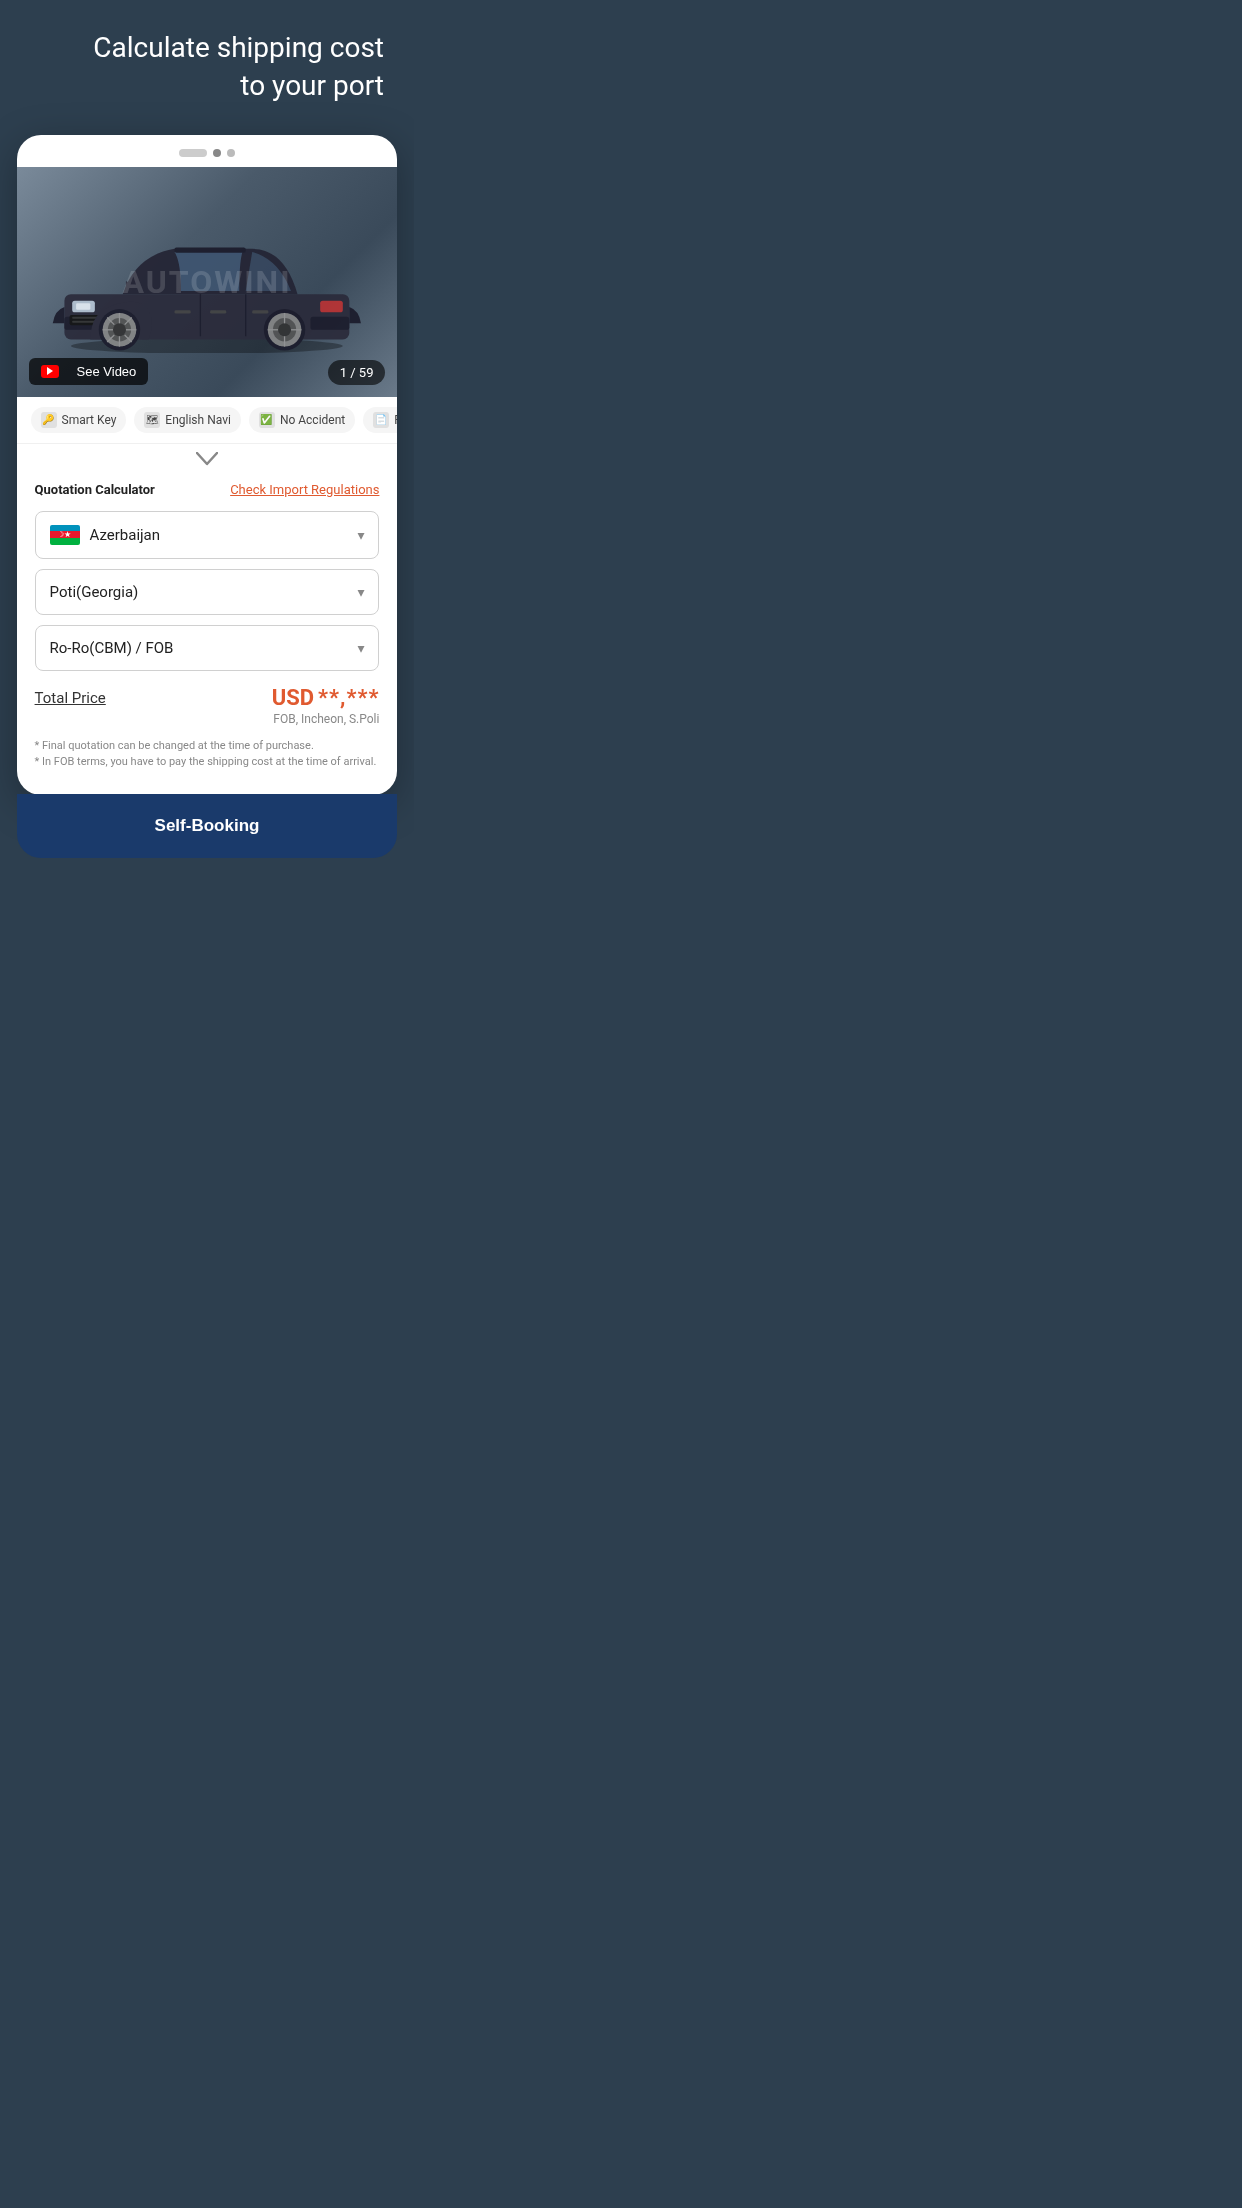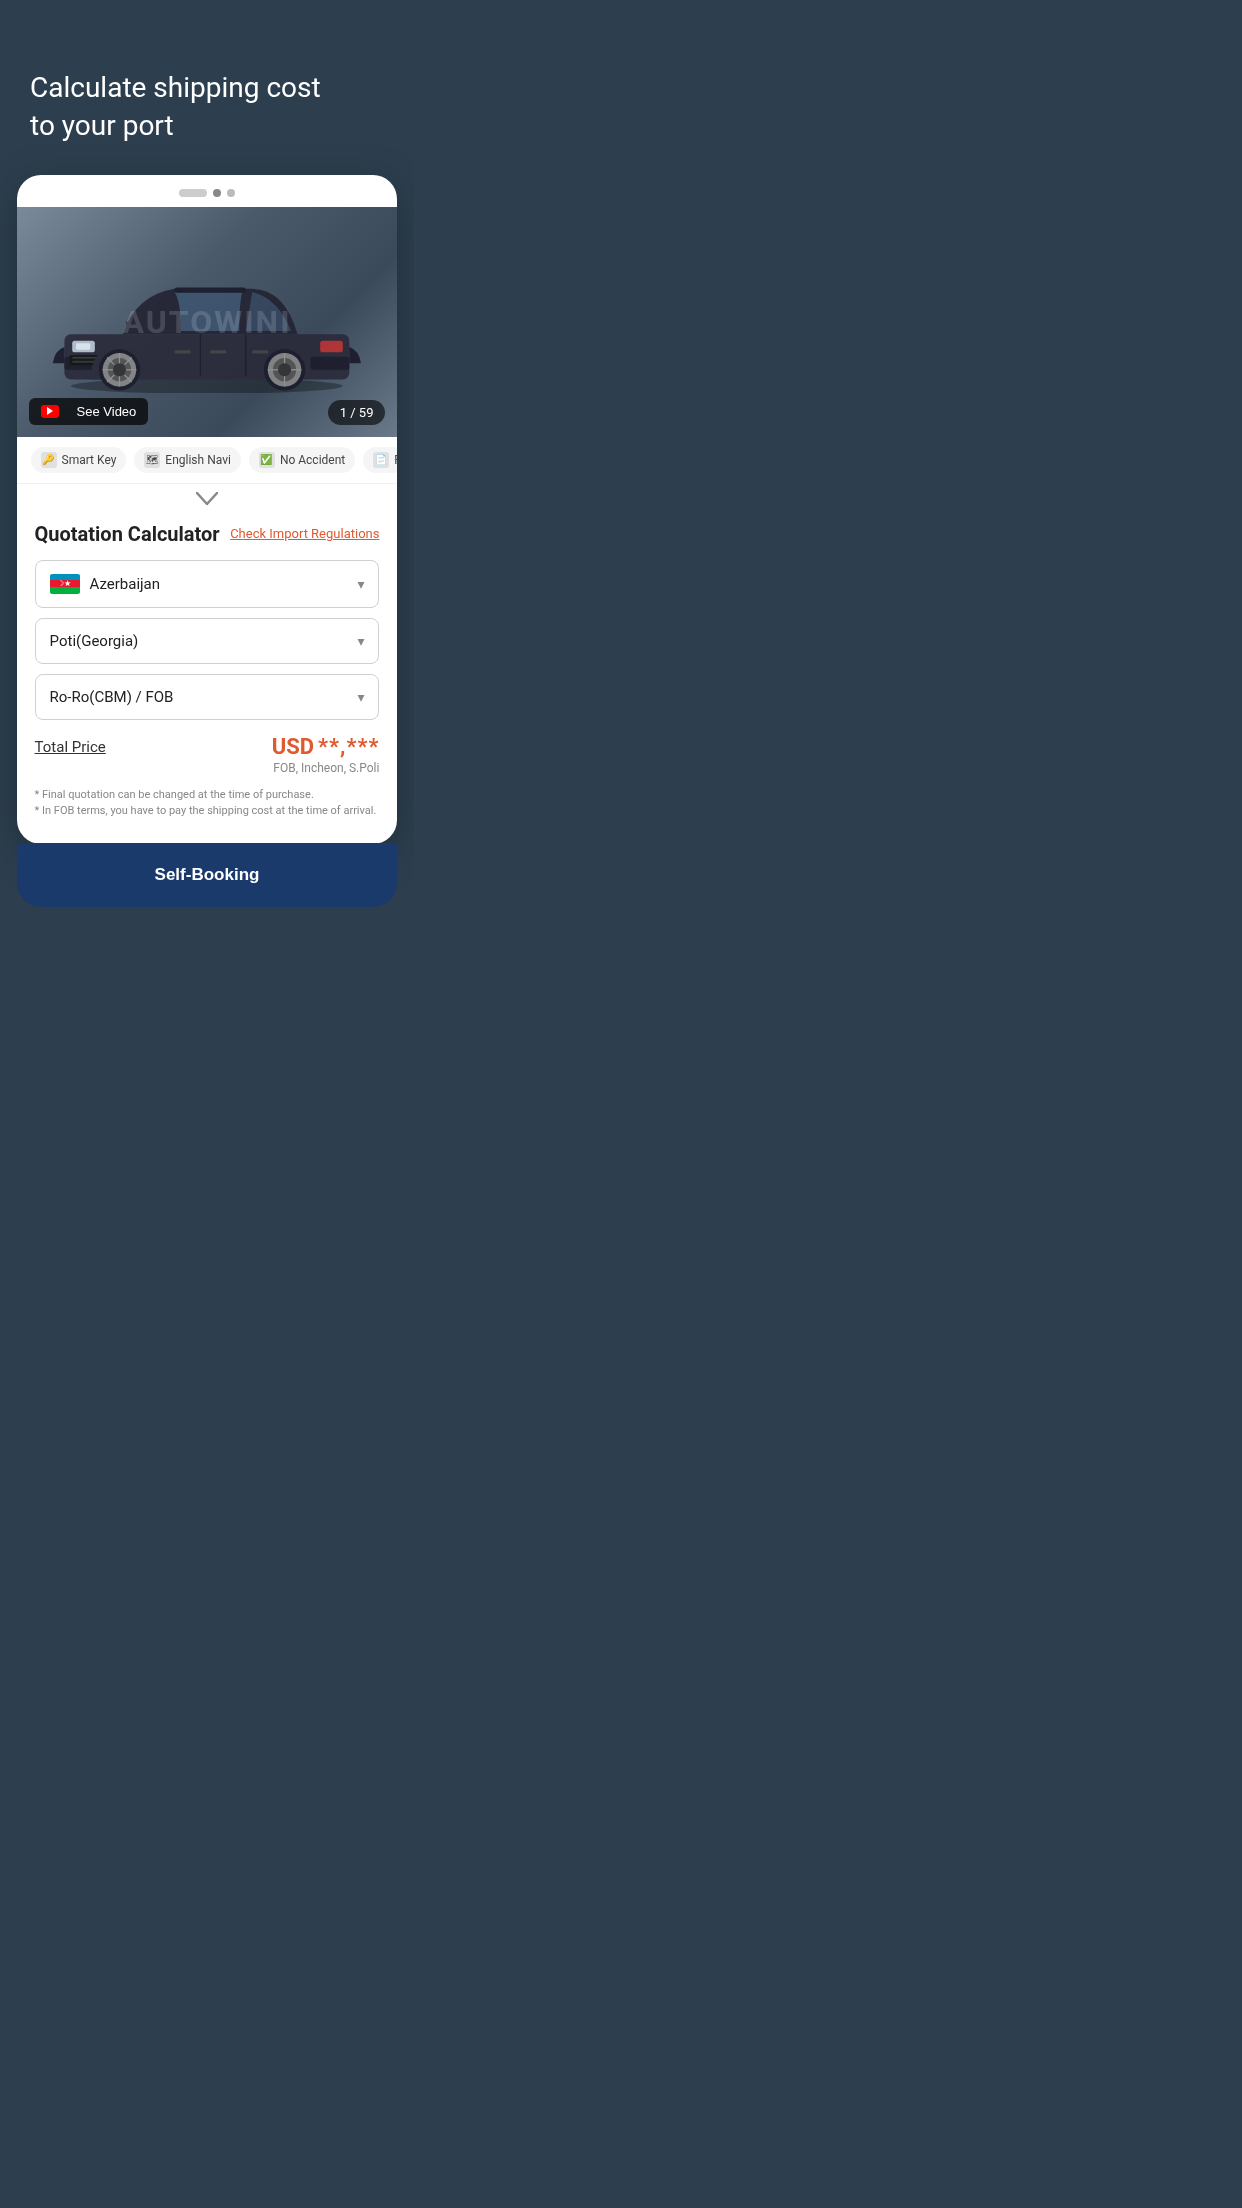--- a/index.html
+++ b/index.html
@@ -11,22 +11,22 @@
       background-color: #2d3f4f;
       font-family: -apple-system, BlinkMacSystemFont, 'Segoe UI', Roboto, sans-serif;
       display: flex;
       flex-direction: column;
       align-items: center;
       padding-bottom: 0;
     }
 
     .header-section {
       width: 100%;
-      text-align: left;
-      padding: 69px 30px 30px 30px;
+      text-align: right;
+      padding: 29px 30px 30px 30px;
       color: white;
     }
 
     .header-title {
       font-size: 28px;
       font-weight: 400;
       line-height: 1.35;
       color: #ffffff;
     }
 
@@ -193,21 +193,21 @@
     }
 
     .quotation-header {
       display: flex;
       justify-content: space-between;
       align-items: center;
       margin-bottom: 14px;
     }
 
     .quotation-title {
-      font-size: 20px;
+      font-size: 13px;
       font-weight: 700;
       color: #222;
     }
 
     .check-import-link {
       font-size: 13px;
       color: #e05a30;
       text-decoration: underline;
       cursor: pointer;
     }

